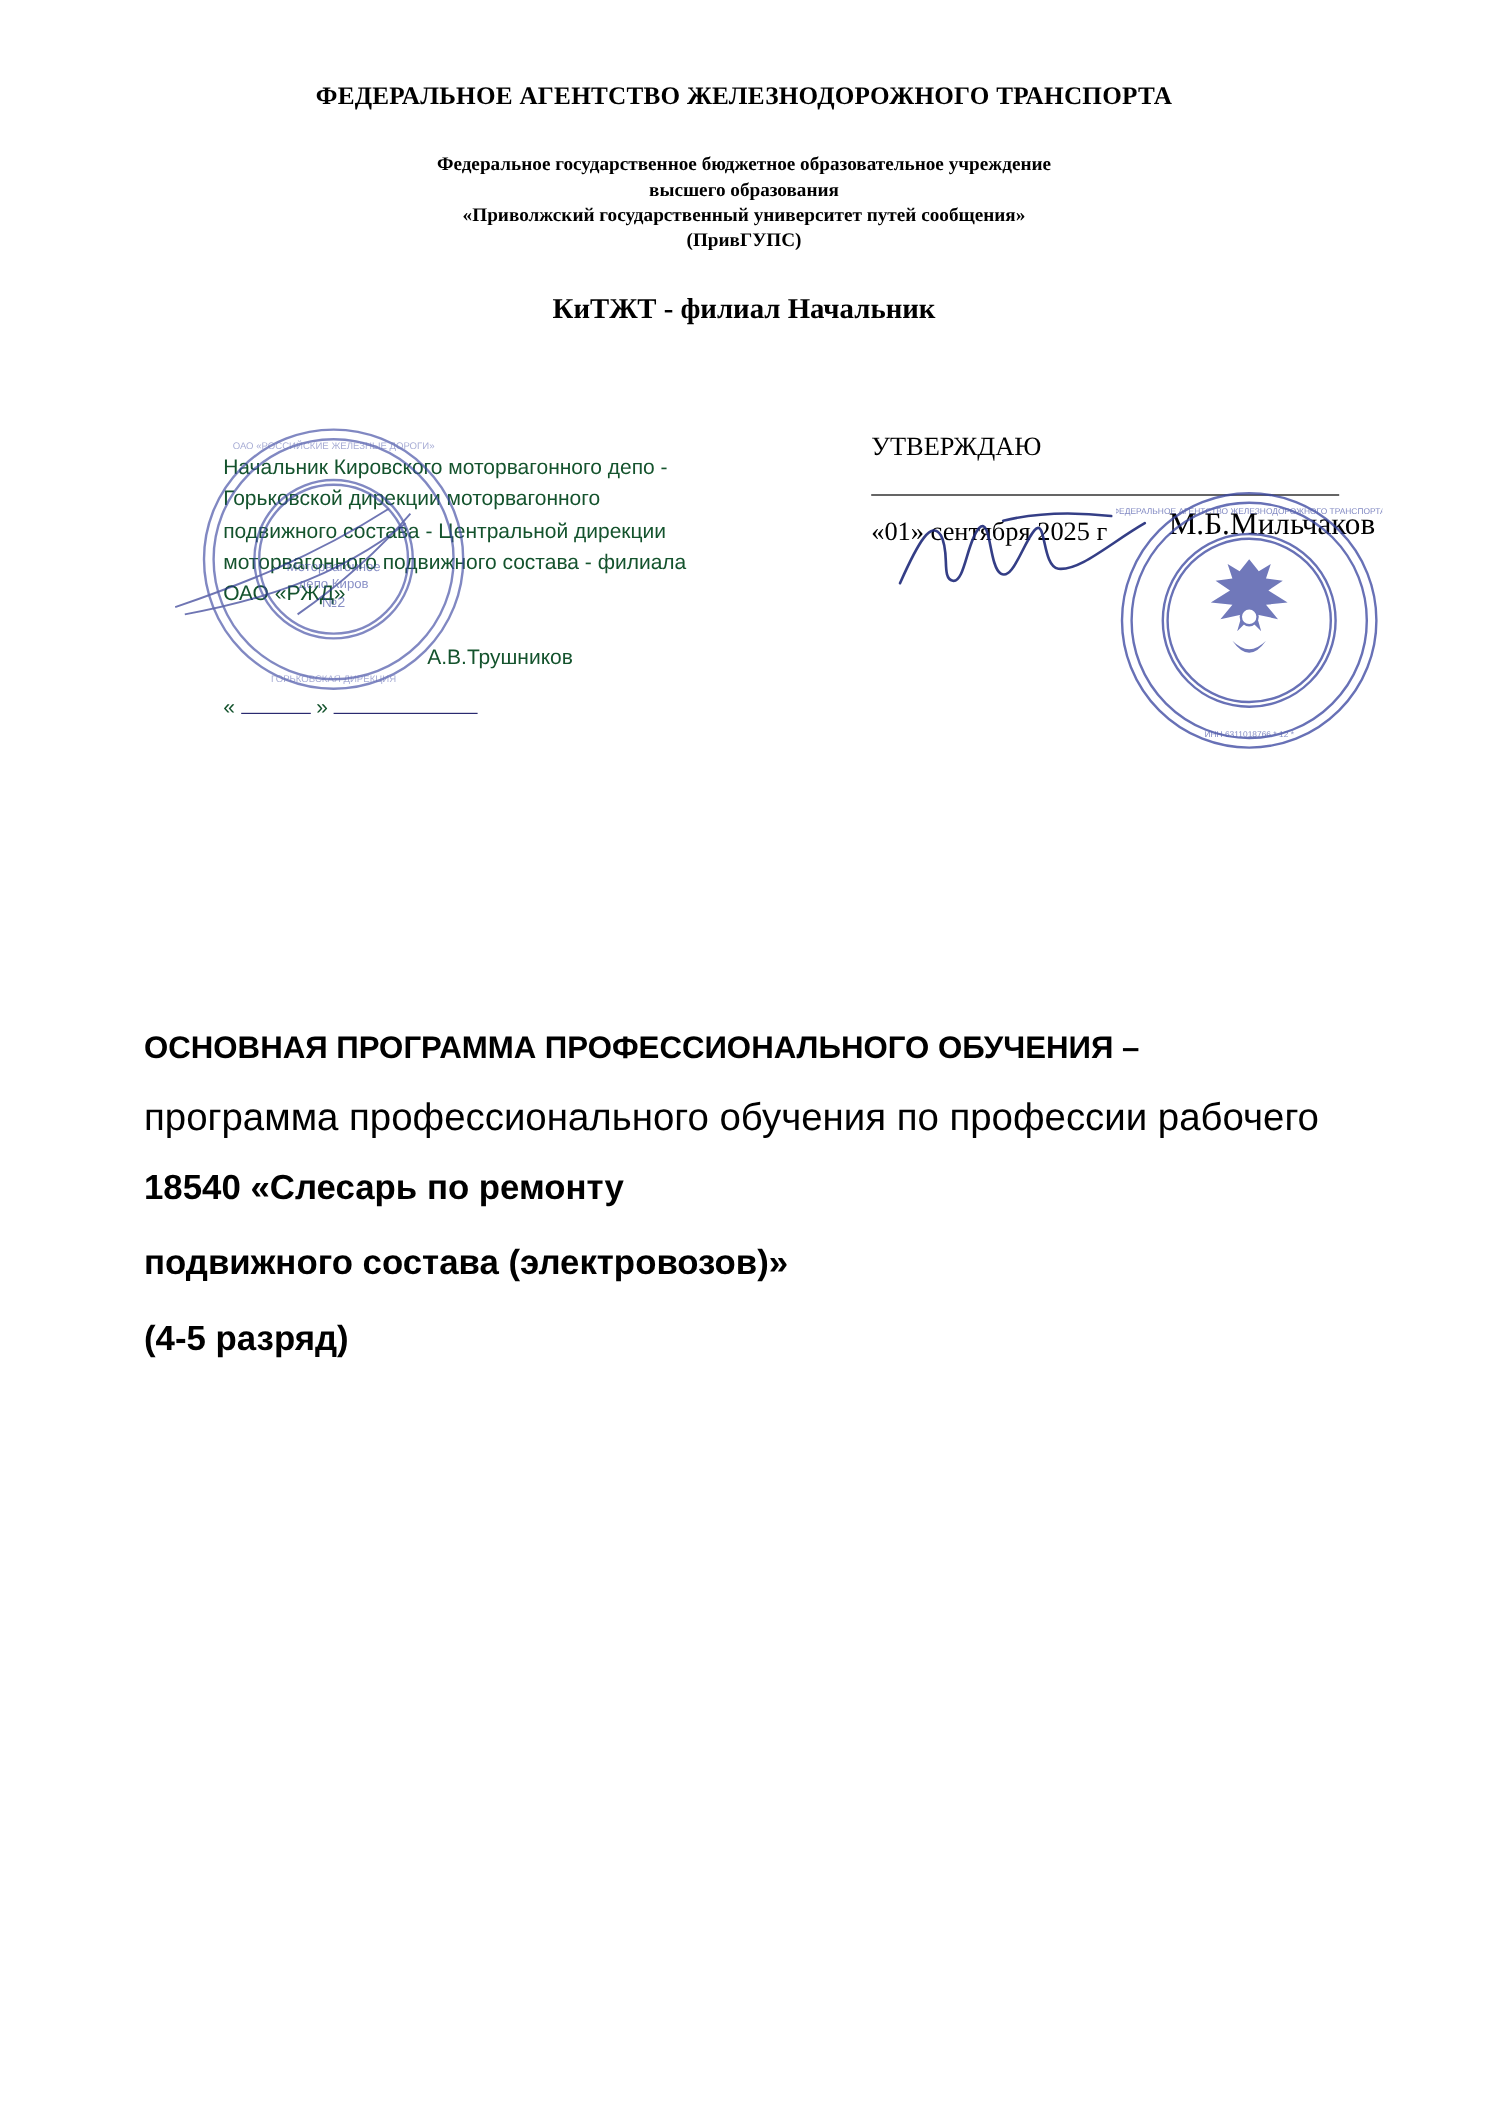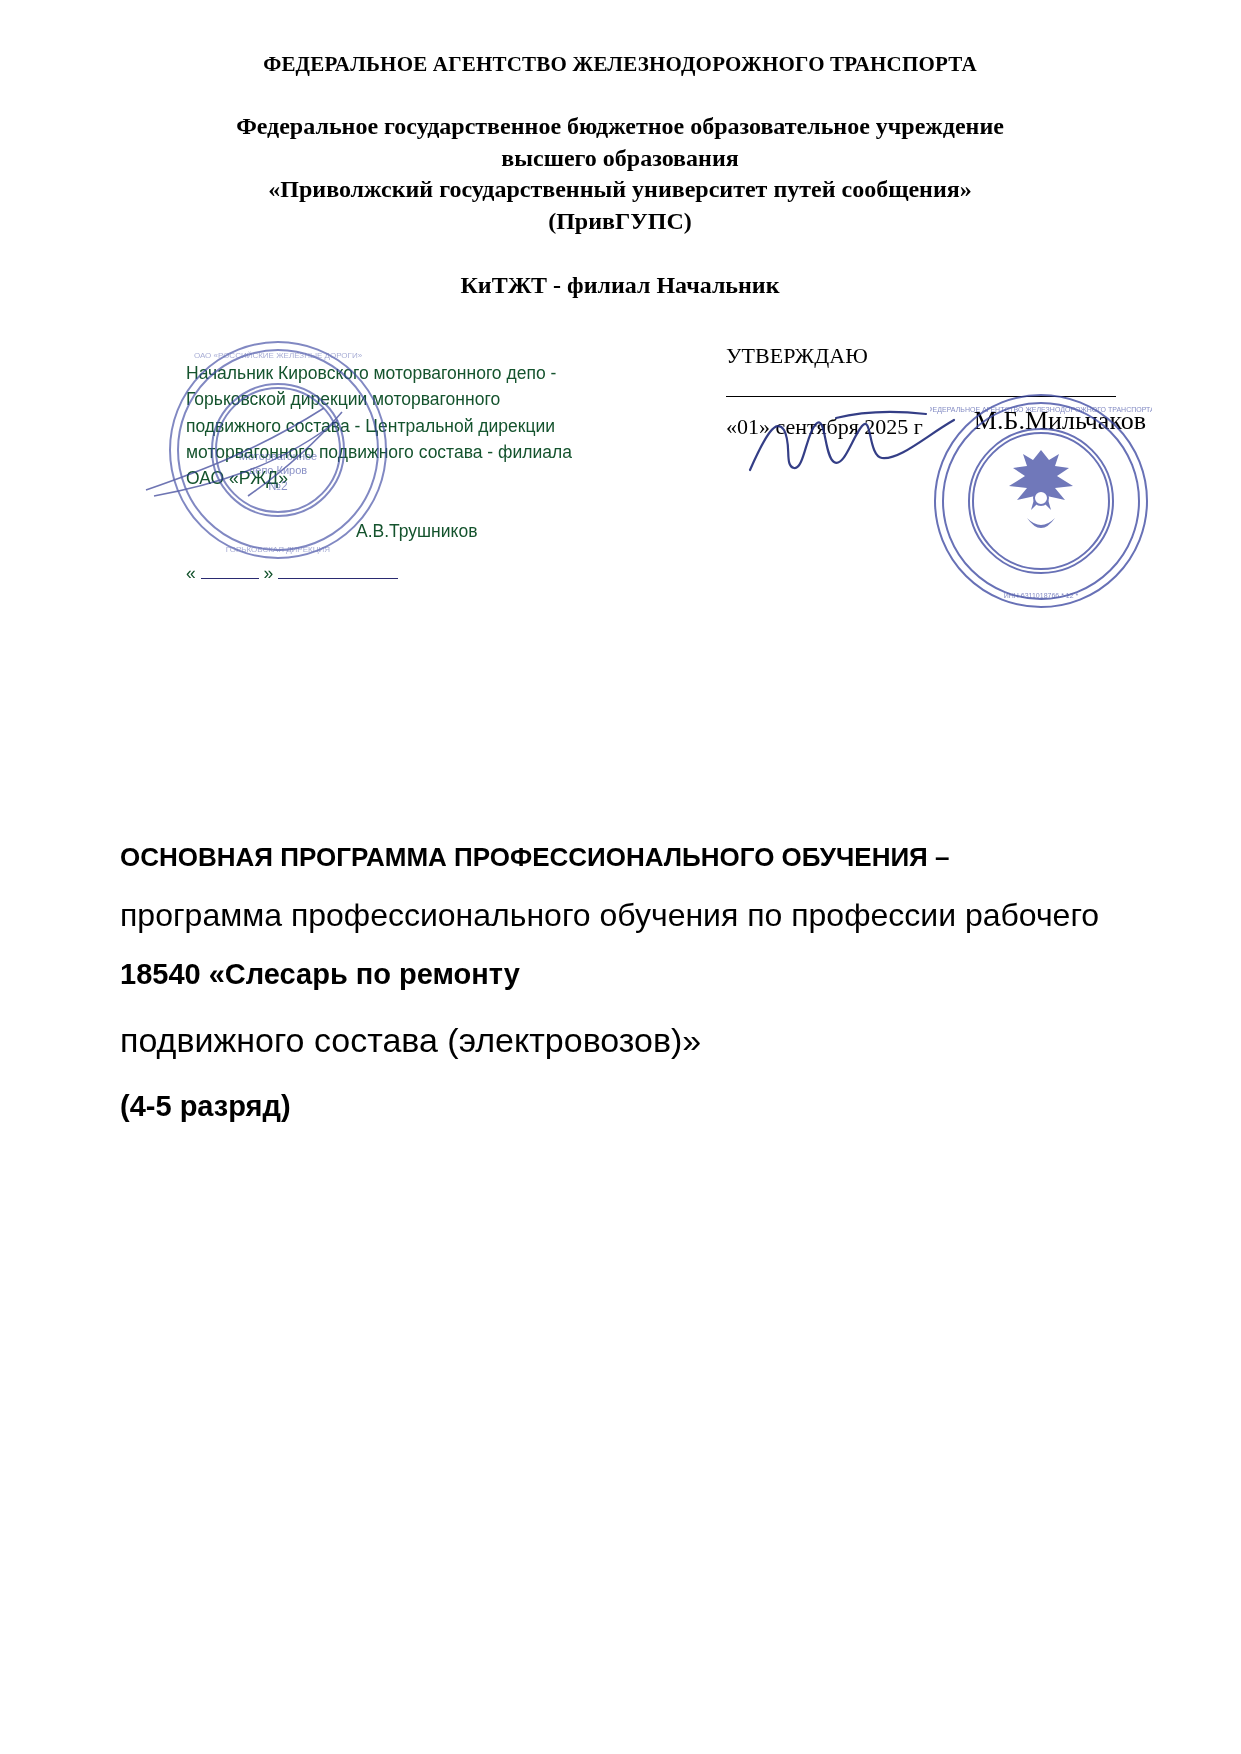--- a/index.html
+++ b/index.html
@@ -4,21 +4,21 @@
 <style>
   html, body {
     margin: 0;
     padding: 0;
     background: #ffffff;
   }
   .page {
     position: relative;
     width: 1241px;
     height: 1390px;
-    margin: 0 auto;
+    margin: 16px auto;
     background: #ffffff;
     overflow: hidden;
     font-family: "Liberation Serif", serif;
     color: #000000;
   }
 
   
   .header {
     position: absolute;
     top: 52px;
@@ -29,21 +29,21 @@
   .agency {
     font-family: "Liberation Serif", serif;
     font-weight: bold;
     font-size: 21px;
     letter-spacing: 0.2px;
   }
   .institution {
     margin-top: 34px;
     font-family: "Liberation Serif", serif;
     font-weight: bold;
-    font-size: 24px;
+    font-size: 16px;
     line-height: 1.32;
   }
   .branch {
     margin-top: 34px;
     font-family: "Liberation Serif", serif;
     font-weight: bold;
     font-size: 24px;
   }
 
   
@@ -159,22 +159,22 @@
     font-size: 32px;
     font-weight: normal;
   }
   .title-prof1 {
     margin-top: 24px;
     font-size: 29px;
     font-weight: bold;
   }
   .title-prof2 {
     margin-top: 30px;
-    font-size: 34px;
-    font-weight: normal;
+    font-size: 29px;
+    font-weight: bold;
   }
   .title-grade {
     margin-top: 30px;
     font-size: 29px;
     font-weight: bold;
   }
 
   
   .footer {
     position: absolute;

